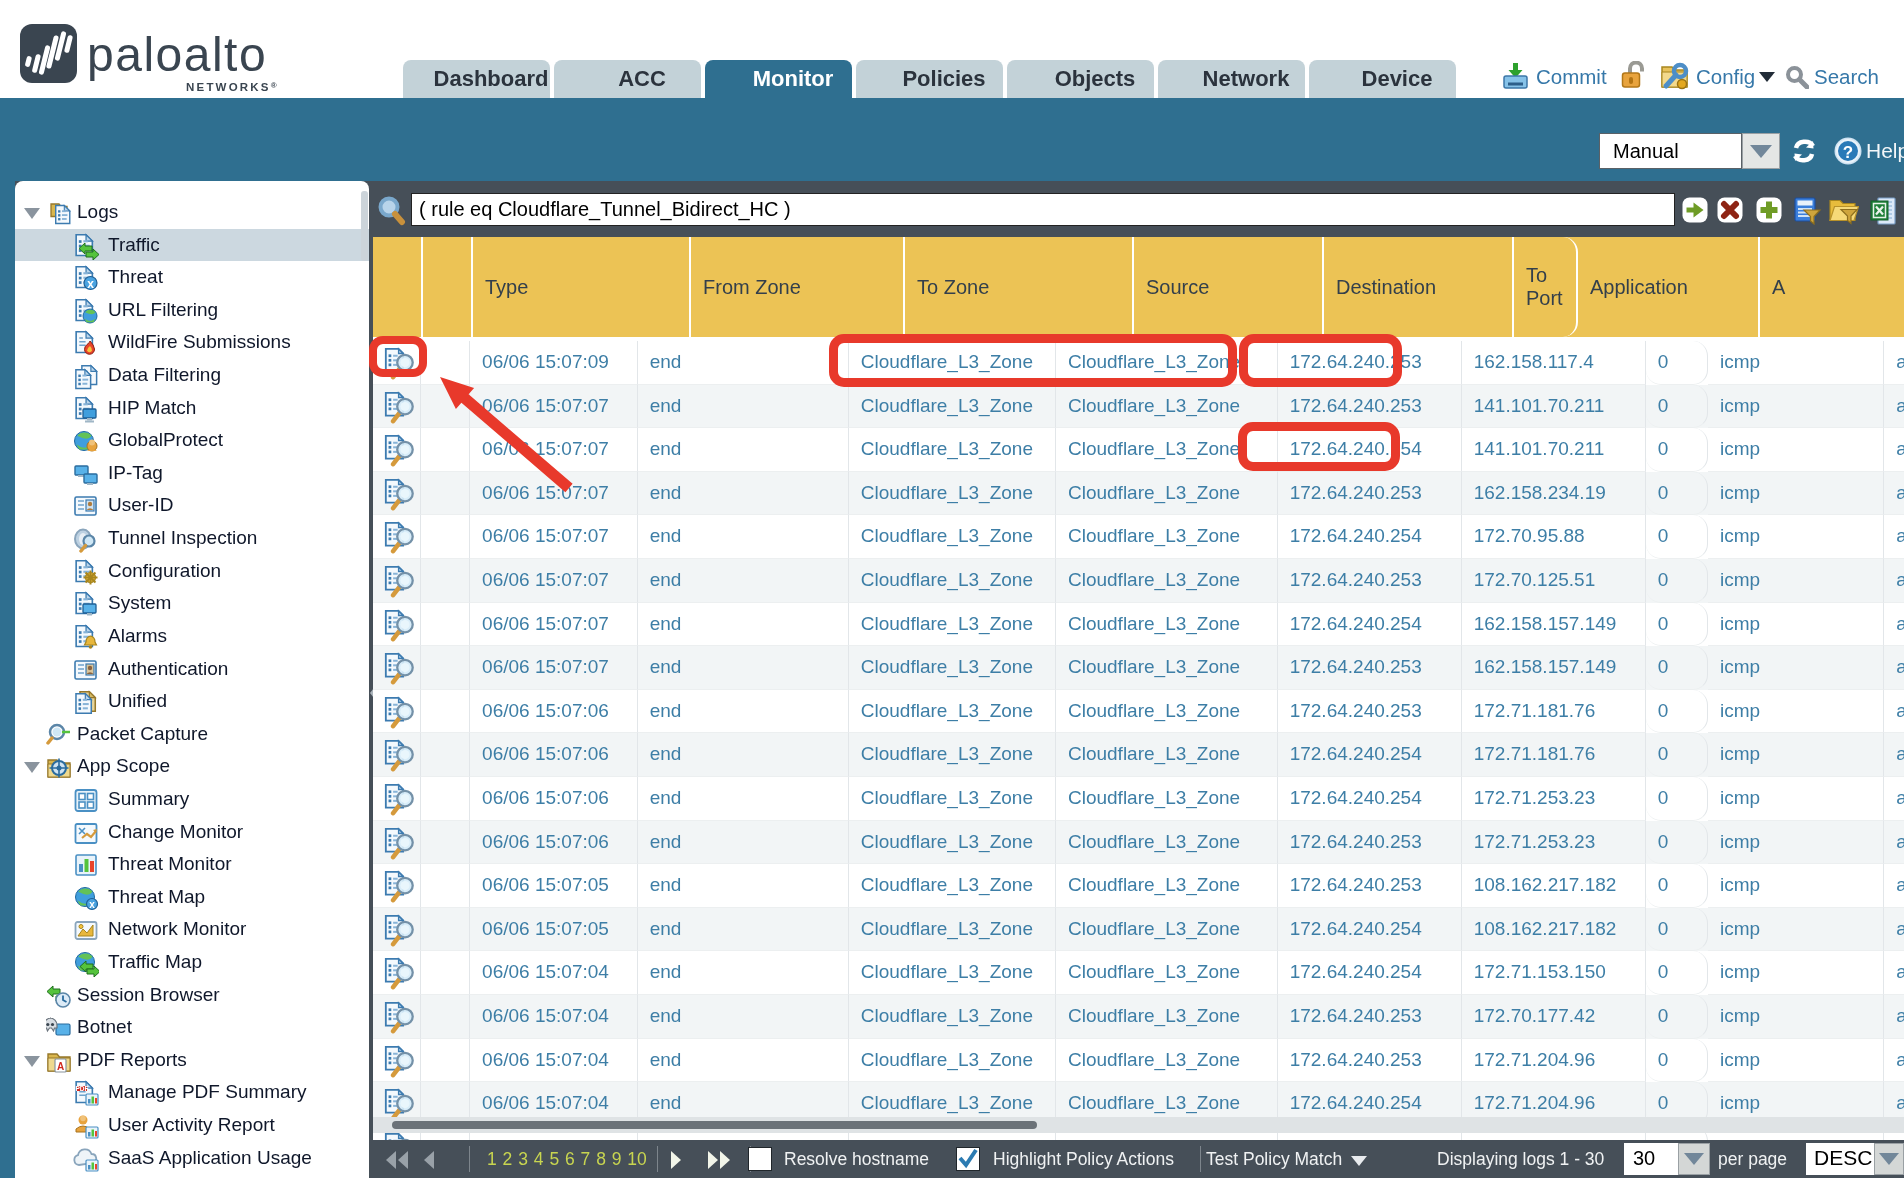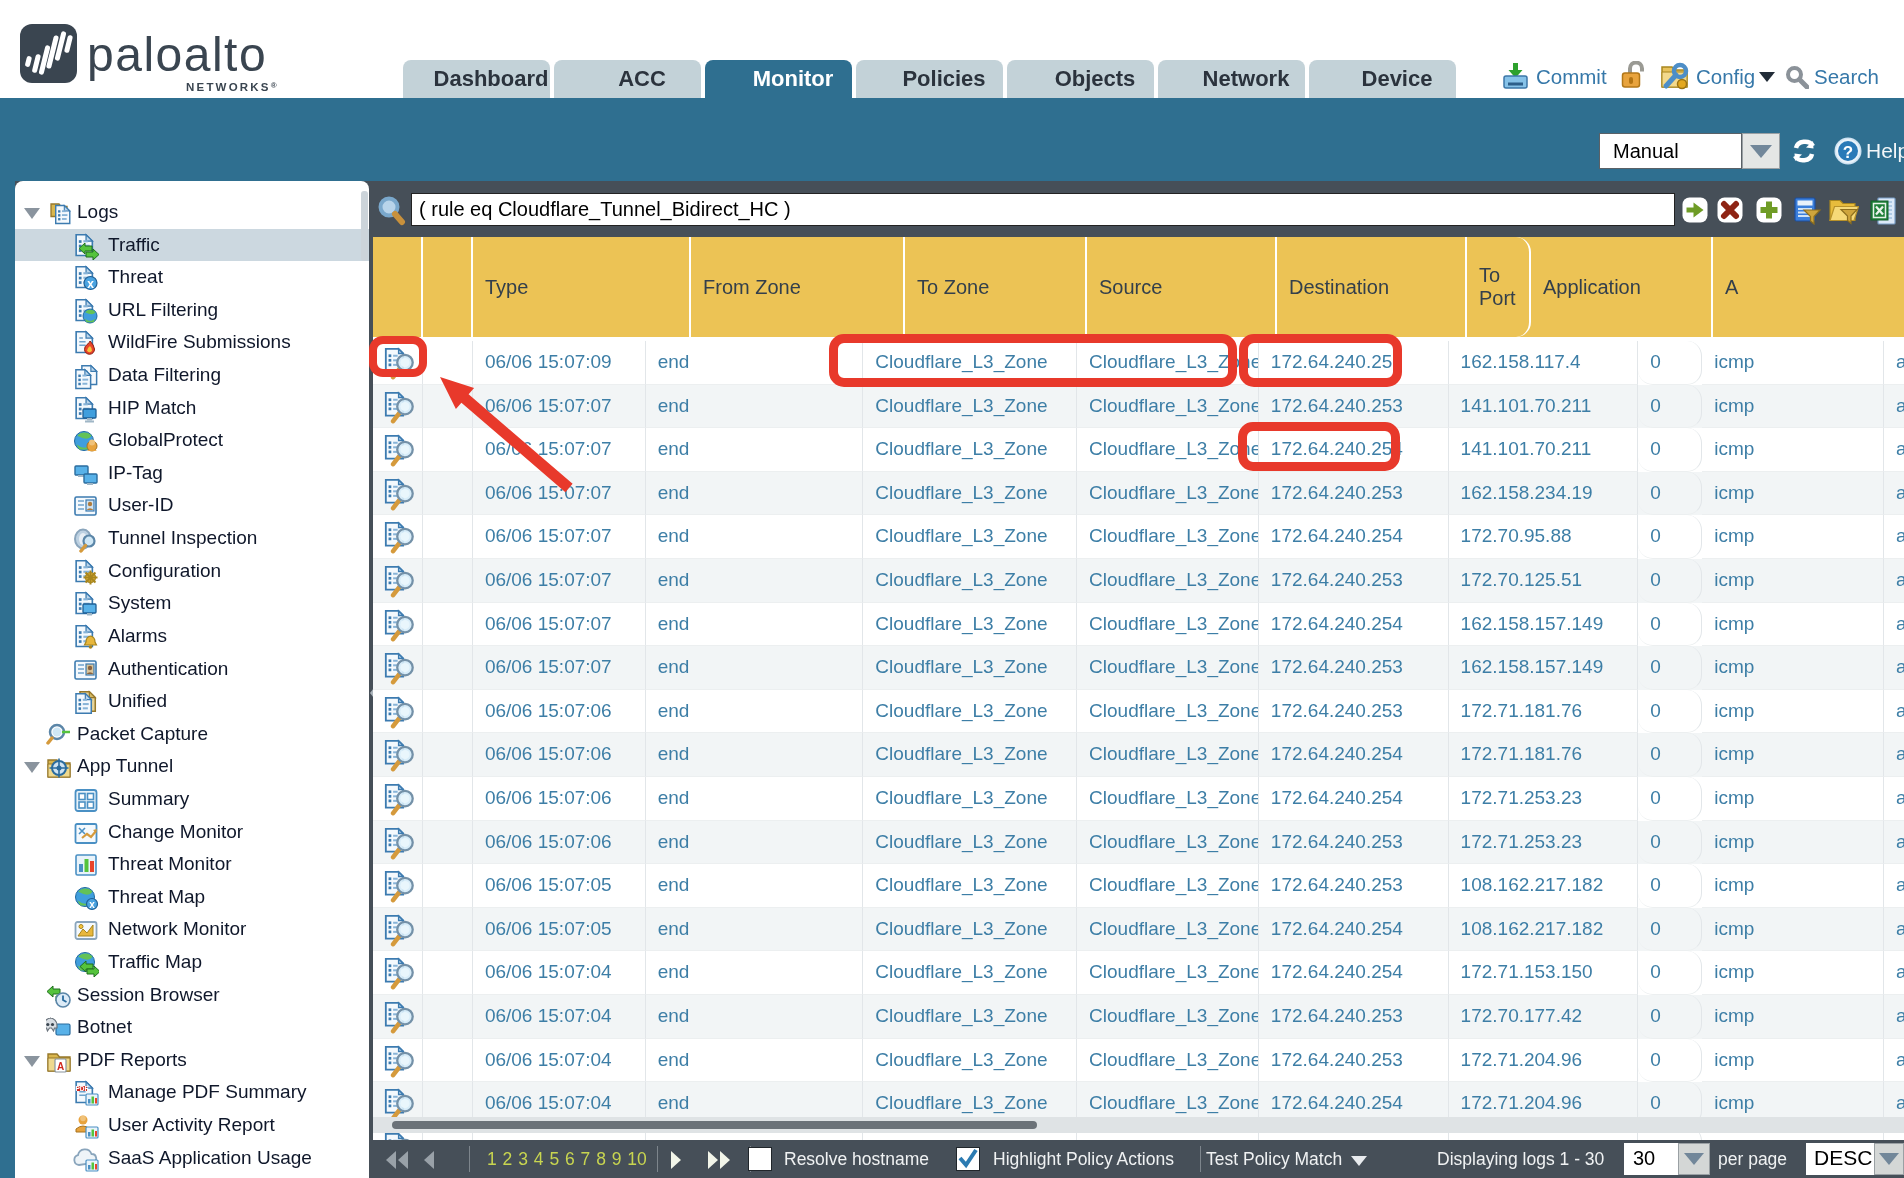--- a/index.html
+++ b/index.html
@@ -45,21 +45,21 @@
   #thead { display:flex; height:100px; background:#ecc355; margin-bottom:4px; }
   #thead .hc { border-right:2px solid #fff; font-size:20px; color:#333f4b;
     display:flex; align-items:center; padding-left:12px; }
   .trow { display:flex; height:43.6px; }
   .trow.odd { background:#f2f5f6; }
   .trow .c { border-right:1px solid #e2e6e9; border-bottom:1px solid #eceff0;
     font-size:19px; color:#3d7ea6; line-height:42.6px; padding-left:12px;
     white-space:nowrap; overflow:hidden; }
   
   .w0{width:50px;} .w1{width:50px;} .w2{width:173px;} .w3{width:218px;}
-  .w4{width:214px;} .w5{width:182px;} .w6{width:190px;} .w7{width:190px;}
+  .w4{width:214px;} .w5{width:229px;} .w6{width:190px;} .w7{width:190px;}
   .w8{width:64px;border-radius:15px;} .w9{width:182px;} .w10{width:20px; border-right:none !important;}
   
   #hscroll { position:absolute; left:373px; top:1117px; width:1531px; height:16px; background:#dfe3e5; }
   #hthumb { position:absolute; left:19px; top:4px; width:645px; height:8px;
     background:#6b7278; border-radius:4px; }
   
   #botbar { position:absolute; left:373px; top:1140px; width:1531px; height:38px;
     background:#464f58; color:#f0f2f3; font-size:17.5px; display:flex; align-items:center; }
   .sep { width:1px; height:26px; background:#7d858c; margin:0 12px; }
   
@@ -397,21 +397,21 @@
       </div>
       <div class="sitem l0">
         <span class="tri"></span>
         <span class="ic"><svg width="26" height="27" viewBox="0 0 26 27">
             <path d="M2 6 h9 l2.5 3 h10.5 v14 h-22 z" fill="#d9b64e" stroke="#97782a" stroke-width="1.4"></path>
  <path d="M2 10 h22 v13 h-22 z" fill="#efd98e" stroke="#97782a" stroke-width="1"></path>
             <circle cx="13" cy="14" r="7" fill="#cfe3f2" stroke="#2a6c9e" stroke-width="2"></circle>
             <circle cx="13" cy="14" r="2.5" fill="#2a6c9e"></circle>
             <path d="M13 4.5 v19 M3.5 14 h19" stroke="#2a6c9e" stroke-width="1.6"></path>
           </svg></span>
-        <span class="tx">App Tunnel</span>
+        <span class="tx">App Scope</span>
       </div>
       <div class="sitem l1">
         <span class="ic"><svg width="26" height="27" viewBox="0 0 26 27">
             <rect x="2.5" y="3" width="21" height="21" rx="2.5" fill="#e9f3fa" stroke="#4a90c4" stroke-width="1.8"></rect>
    <rect x="6" y="6.5" width="6" height="6" fill="#fff" stroke="#4a90c4" stroke-width="1.6"></rect>
             <rect x="14.5" y="6.5" width="6" height="6" fill="#fff" stroke="#4a90c4" stroke-width="1.6"></rect>
    <rect x="6" y="15" width="6" height="6" fill="#fff" stroke="#4a90c4" stroke-width="1.6"></rect>
             <rect x="14.5" y="15" width="6" height="6" fill="#fff" stroke="#4a90c4" stroke-width="1.6"></rect>
           </svg></span>
         <span class="tx">Summary</span>

